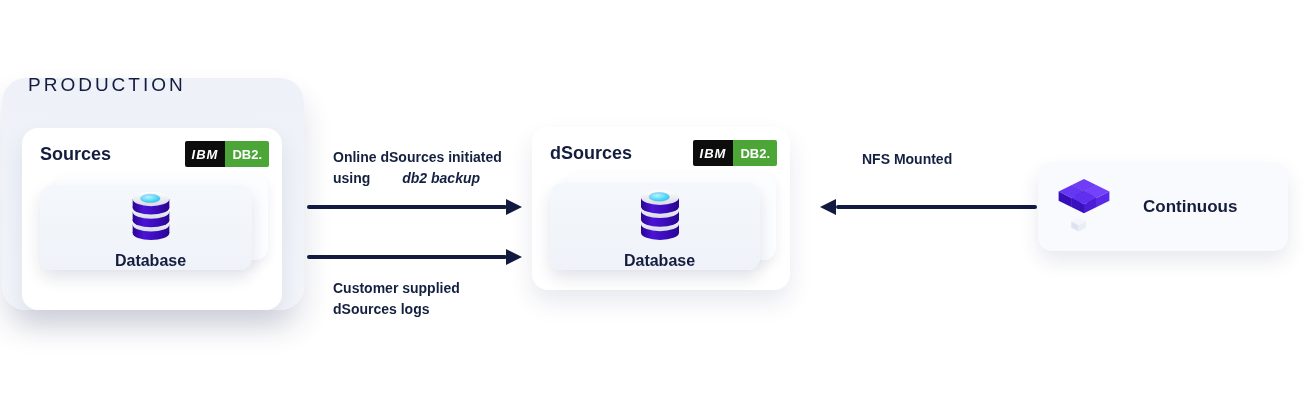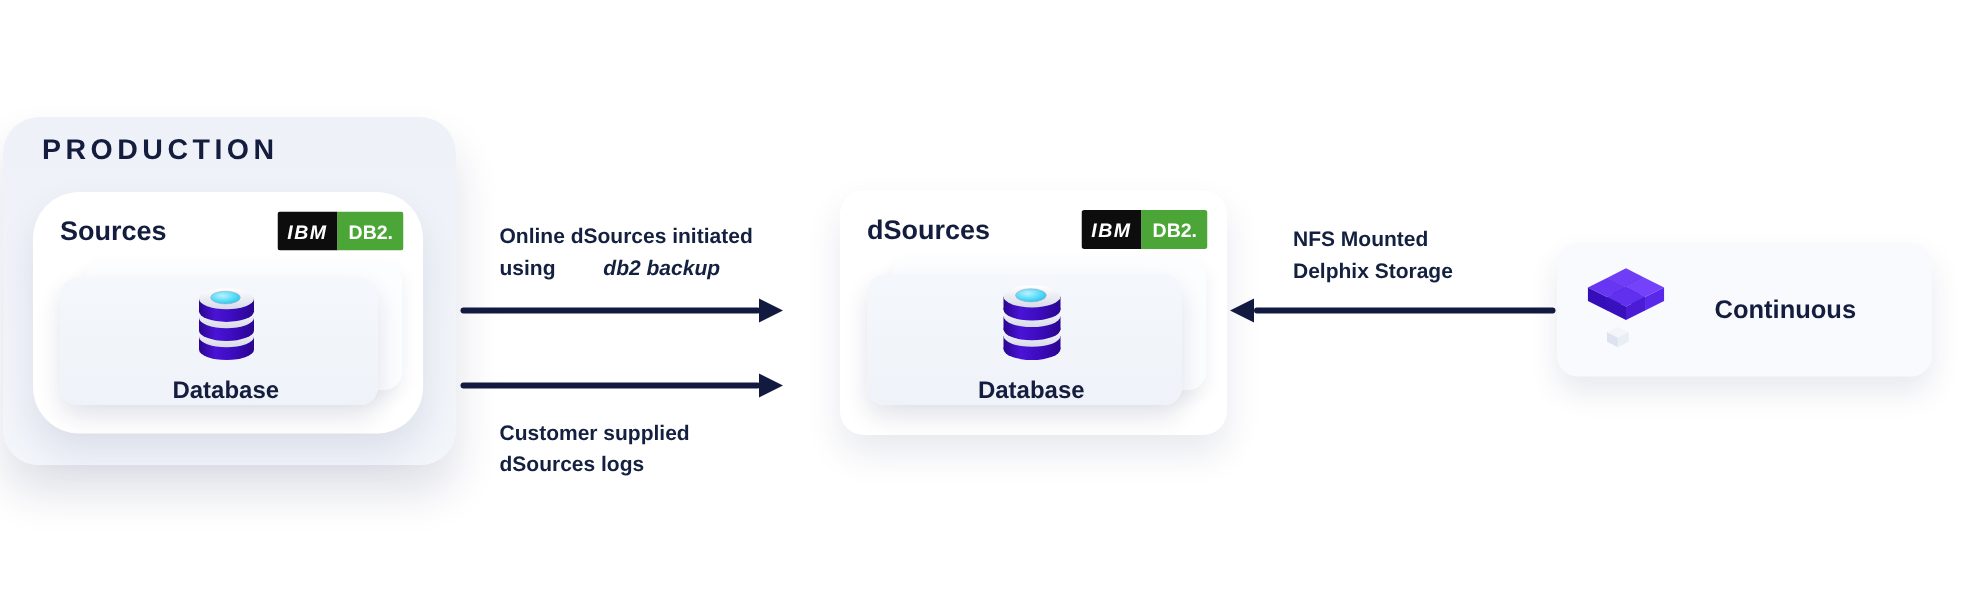--- a/index.html
+++ b/index.html
@@ -4,27 +4,27 @@
 <style>
   * { margin:0; padding:0; box-sizing:border-box; }
   html,body { width:1310px; height:404px; background:#ffffff;
     font-family:"Liberation Sans", sans-serif; overflow:hidden; position:relative; }
   .abs { position:absolute; }
 
   
   .production-box { left:2px; top:78px; width:302px; height:232px;
     background:linear-gradient(180deg,#eef2f8 0%,#f2f5fa 100%);
     border-radius:24px; box-shadow:0 18px 30px rgba(25,35,85,.14); }
-  .production-title { left:28px; top:90px; font-size:19px; font-weight:700;
+  .production-title { left:28px; top:74px; font-size:19px; font-weight:400;
     letter-spacing:3px; color:#141d3e; }
 
   .white-card { background:#ffffff; border-radius:16px;
     box-shadow:0 12px 24px rgba(25,35,85,.10); }
-  .sources-card { left:22px; top:128px; width:260px; height:161px;border-radius:31px; }
-  .dsources-card { left:560px; top:127px; width:258px; height:163px;text-align:center; }
+  .sources-card { left:22px; top:128px; width:260px; height:182px; }
+  .dsources-card { left:532px; top:127px; width:258px; height:163px;text-align:center; }
 
   .card-header { position:absolute; left:18px; right:13px; top:13px;
     display:flex; justify-content:space-between; align-items:center; }
   .card-title { font-size:18px; font-weight:800; color:#141d3e; }
 
   .badge { display:flex; height:26px; border-radius:2px; overflow:hidden;
     font-size:13px; font-weight:800; color:#ffffff; }
   .badge-ibm { background:#0d0d0d; display:flex; align-items:center;
     padding:0 7px; letter-spacing:1px; font-style:italic; }
   .badge-db2 { background:#4ca637; display:flex; align-items:center; padding:0 7px; }
@@ -160,21 +160,20 @@
   <div><span>using</span> <span class="em">db2 backup</span></div>
 </div>
 
 <div class="abs lbl" style="left:333px; top:278px;">
   <div>Customer supplied</div>
   <div>dSources logs</div>
 </div>
 
 <div class="abs lbl" style="left:862px; top:149px;">
   <div>NFS Mounted</div>
-  <div>Delphix Storage</div>
 </div>
 
 <div class="abs cde-card">
   <svg width="58" height="68" viewBox="0 0 64 72">
 
     <polygon points="32,5 46,12 32,19 18,12" fill="#6e3df5"></polygon>
     <polygon points="18,12 32,19 32,29 18,22" fill="#3a10c0"></polygon>
     <polygon points="46,12 32,19 32,29 46,22" fill="#5222e2"></polygon>
 
     <polygon points="18,12 32,19 18,26 4,19" fill="#6636f2"></polygon>

